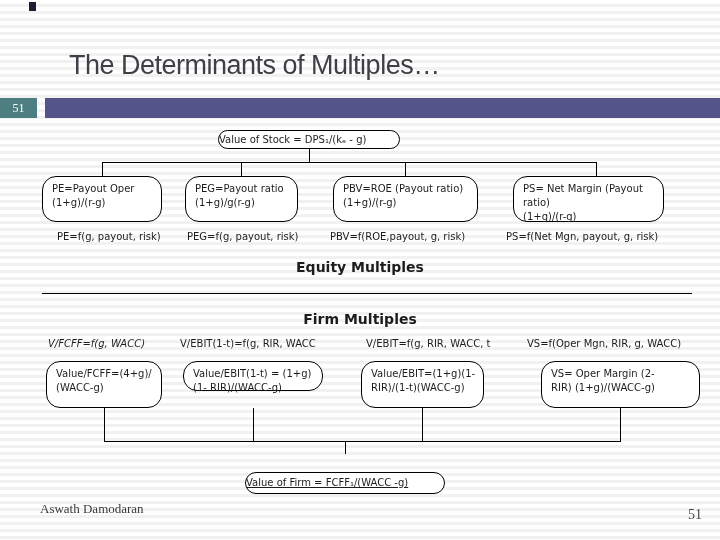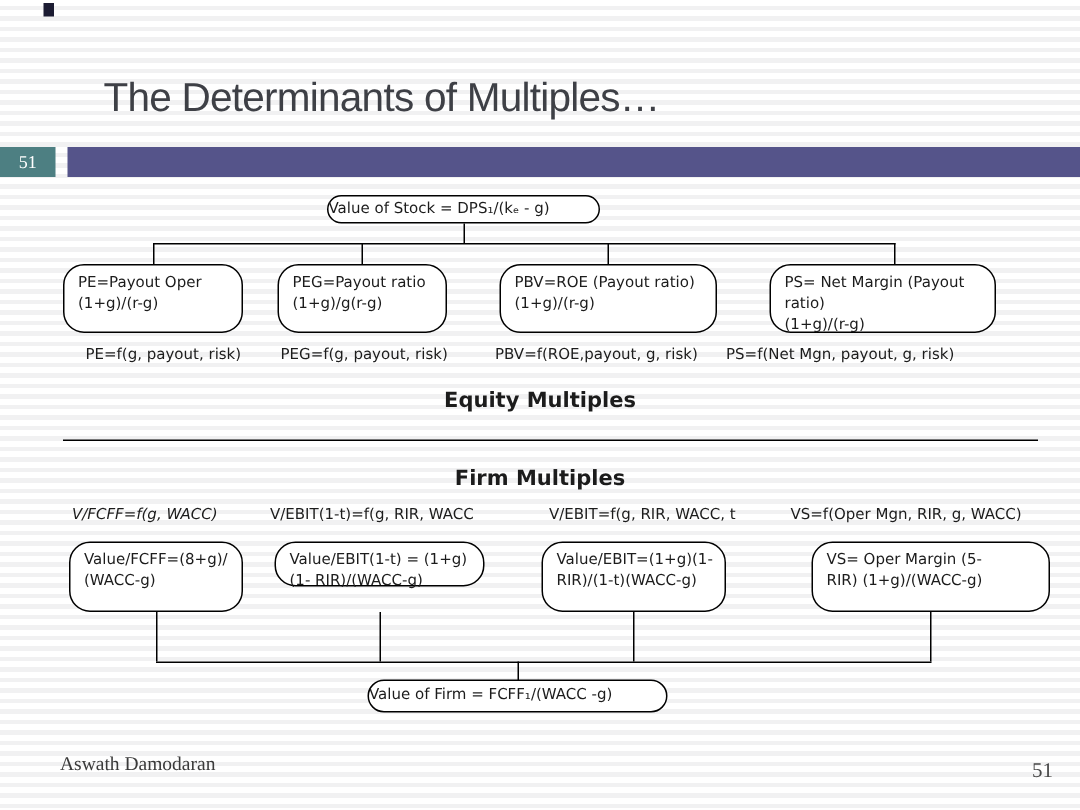--- a/index.html
+++ b/index.html
@@ -77,58 +77,58 @@
       <span>(1+g)/(r-g)</span>
     </div>
     <div class="oval" style="left:513px;top:176px;width:151px;height:46px;">
       <span>PS= Net Margin (Payout ratio)</span>
       <span>(1+g)/(r-g)</span>
     </div>
 
     <div class="fn" style="left:57px;top:231px;">PE=f(g, payout, risk)</div>
     <div class="fn" style="left:187px;top:231px;">PEG=f(g, payout, risk)</div>
     <div class="fn" style="left:330px;top:231px;">PBV=f(ROE,payout, g, risk)</div>
-    <div class="fn" style="left:484px;top:231px;">PS=f(Net Mgn, payout, g, risk)</div>
+    <div class="fn" style="left:506px;top:231px;">PS=f(Net Mgn, payout, g, risk)</div>
 
     <div class="section-label" style="top:259px;">Equity Multiples</div>
 
     <div class="cline" style="left:42px;top:293px;width:650px;height:1px;"></div>
 
     <div class="section-label" style="top:311px;">Firm Multiples</div>
 
     <div class="fn" style="left:48px;top:338px;font-style:italic;">V/FCFF=f(g, WACC)</div>
     <div class="fn" style="left:180px;top:338px;">V/EBIT(1-t)=f(g, RIR, WACC</div>
     <div class="fn" style="left:366px;top:338px;">V/EBIT=f(g, RIR, WACC, t</div>
     <div class="fn" style="left:527px;top:338px;">VS=f(Oper Mgn, RIR, g, WACC)</div>
 
     <div class="oval" style="left:46px;top:361px;width:116px;height:47px;">
-      <span>Value/FCFF=(8+g)/</span>
+      <span>Value/FCFF=(4+g)/</span>
       <span>(WACC-g)</span>
     </div>
     <div class="oval" style="left:183px;top:361px;width:140px;height:30px;">
       <span>Value/EBIT(1-t) = (1+g)</span>
       <span>(1- RIR)/(WACC-g)</span>
     </div>
     <div class="oval" style="left:361px;top:361px;width:123px;height:47px;">
       <span>Value/EBIT=(1+g)(1-</span>
       <span>RIR)/(1-t)(WACC-g)</span>
     </div>
     <div class="oval" style="left:541px;top:361px;width:159px;height:47px;">
-      <span>VS= Oper Margin (5-</span>
+      <span>VS= Oper Margin (2-</span>
       <span>RIR) (1+g)/(WACC-g)</span>
     </div>
 
     <div class="cline" style="left:104px;top:408px;width:1px;height:33px;"></div>
     <div class="cline" style="left:253px;top:408px;width:1px;height:33px;"></div>
     <div class="cline" style="left:422px;top:408px;width:1px;height:33px;"></div>
     <div class="cline" style="left:620px;top:408px;width:1px;height:33px;"></div>
     <div class="cline" style="left:104px;top:441px;width:517px;height:1px;"></div>
     <div class="cline" style="left:345px;top:441px;width:1px;height:13px;"></div>
 
-    <div class="oval center root-oval" style="left:245px;top:453px;width:200px;height:22px;line-height:20px;border-radius:12px;">
+    <div class="oval center root-oval" style="left:245px;top:472px;width:200px;height:22px;line-height:20px;border-radius:12px;text-decoration:underline;">
       <span>Value of Firm = FCFF₁/(WACC -g)</span>
     </div>
 
   </div>
 
   <div class="footer-author">Aswath Damodaran</div>
   <div class="footer-page">51</div>
 
 </div>
 

